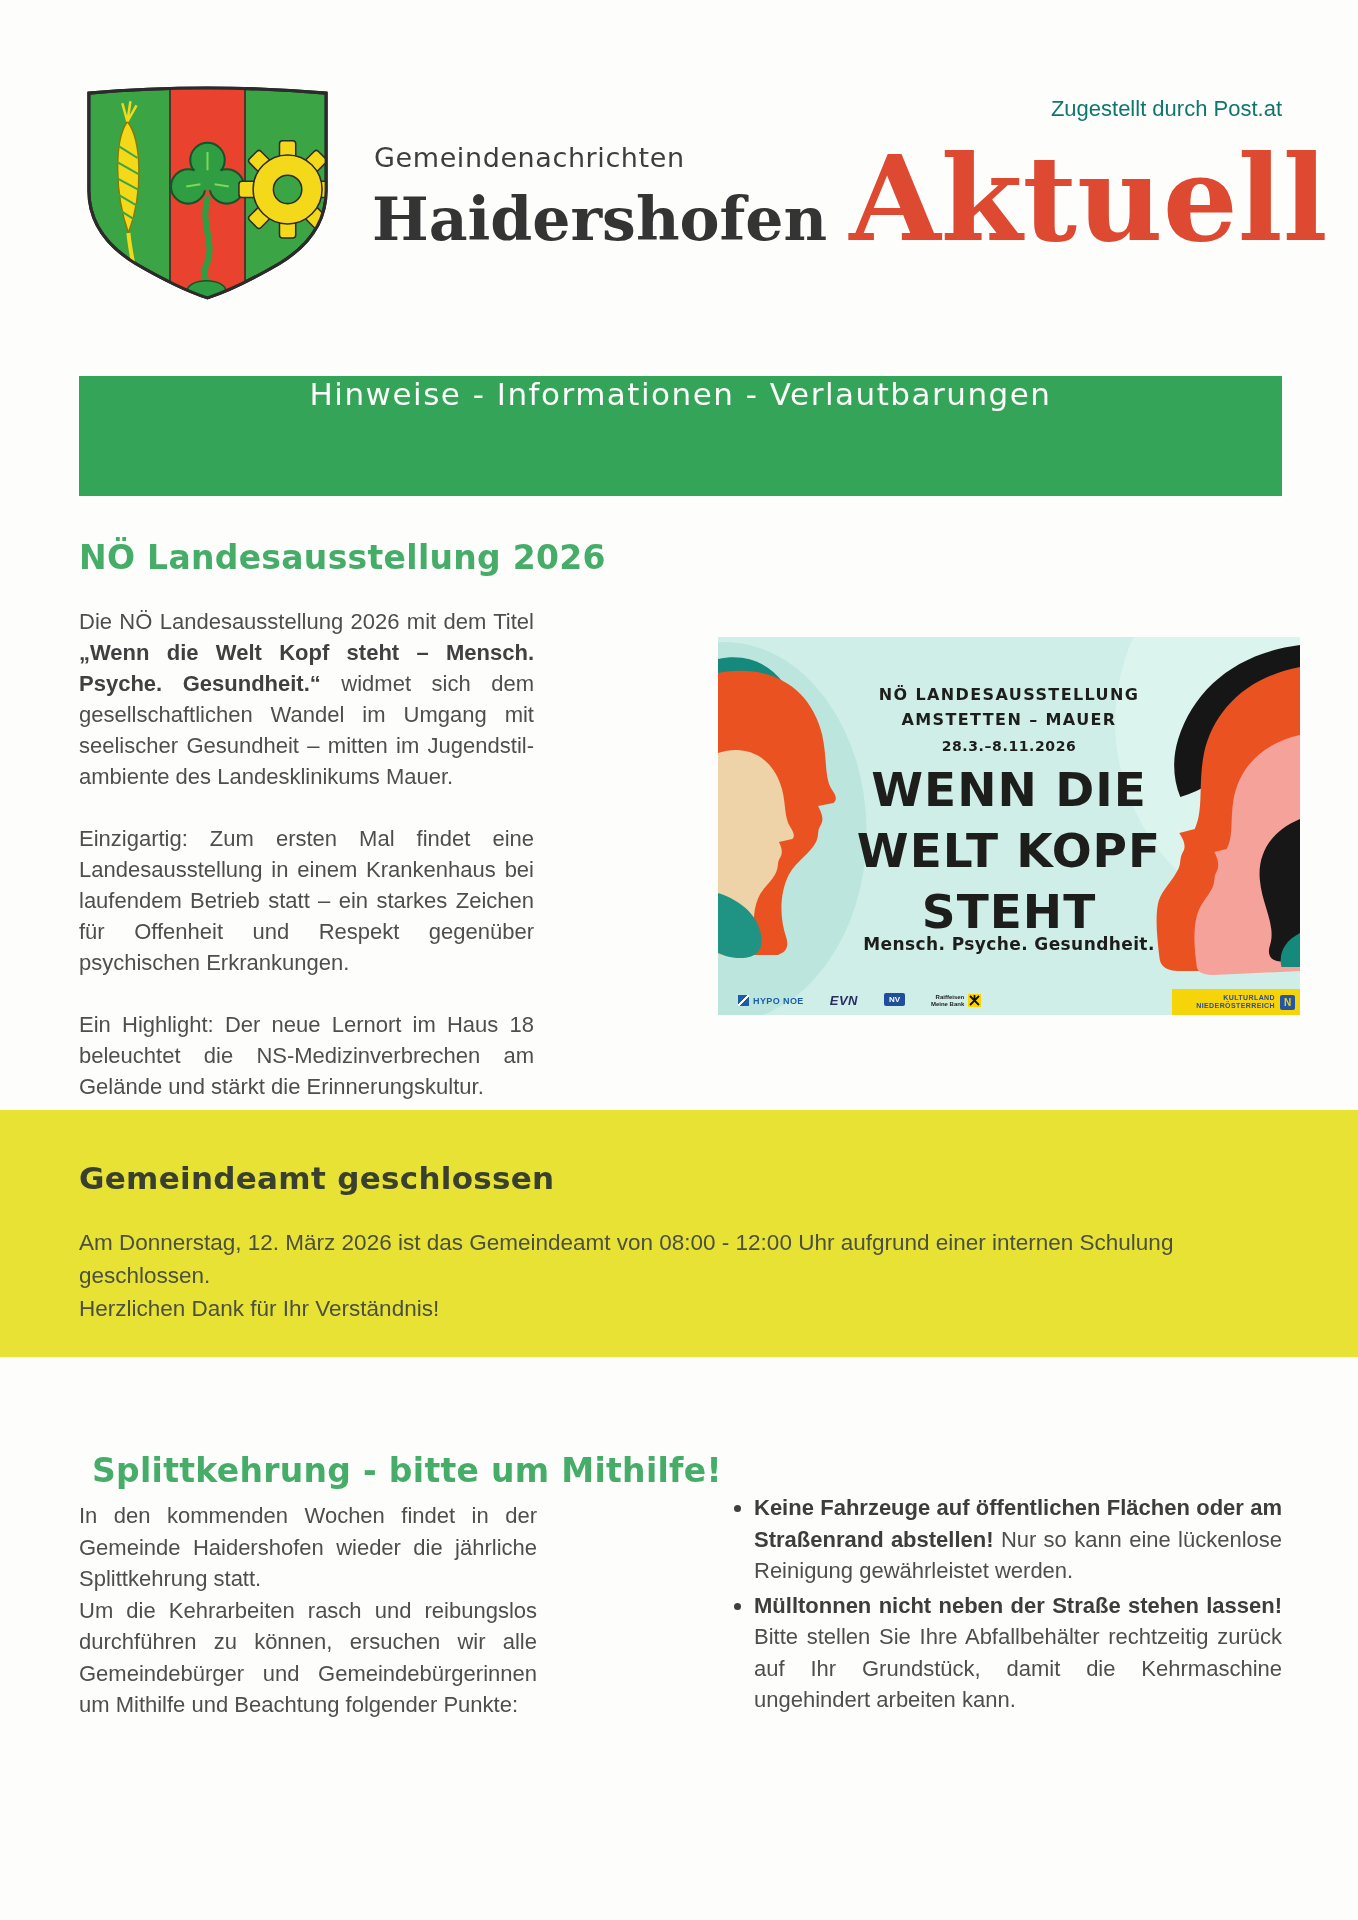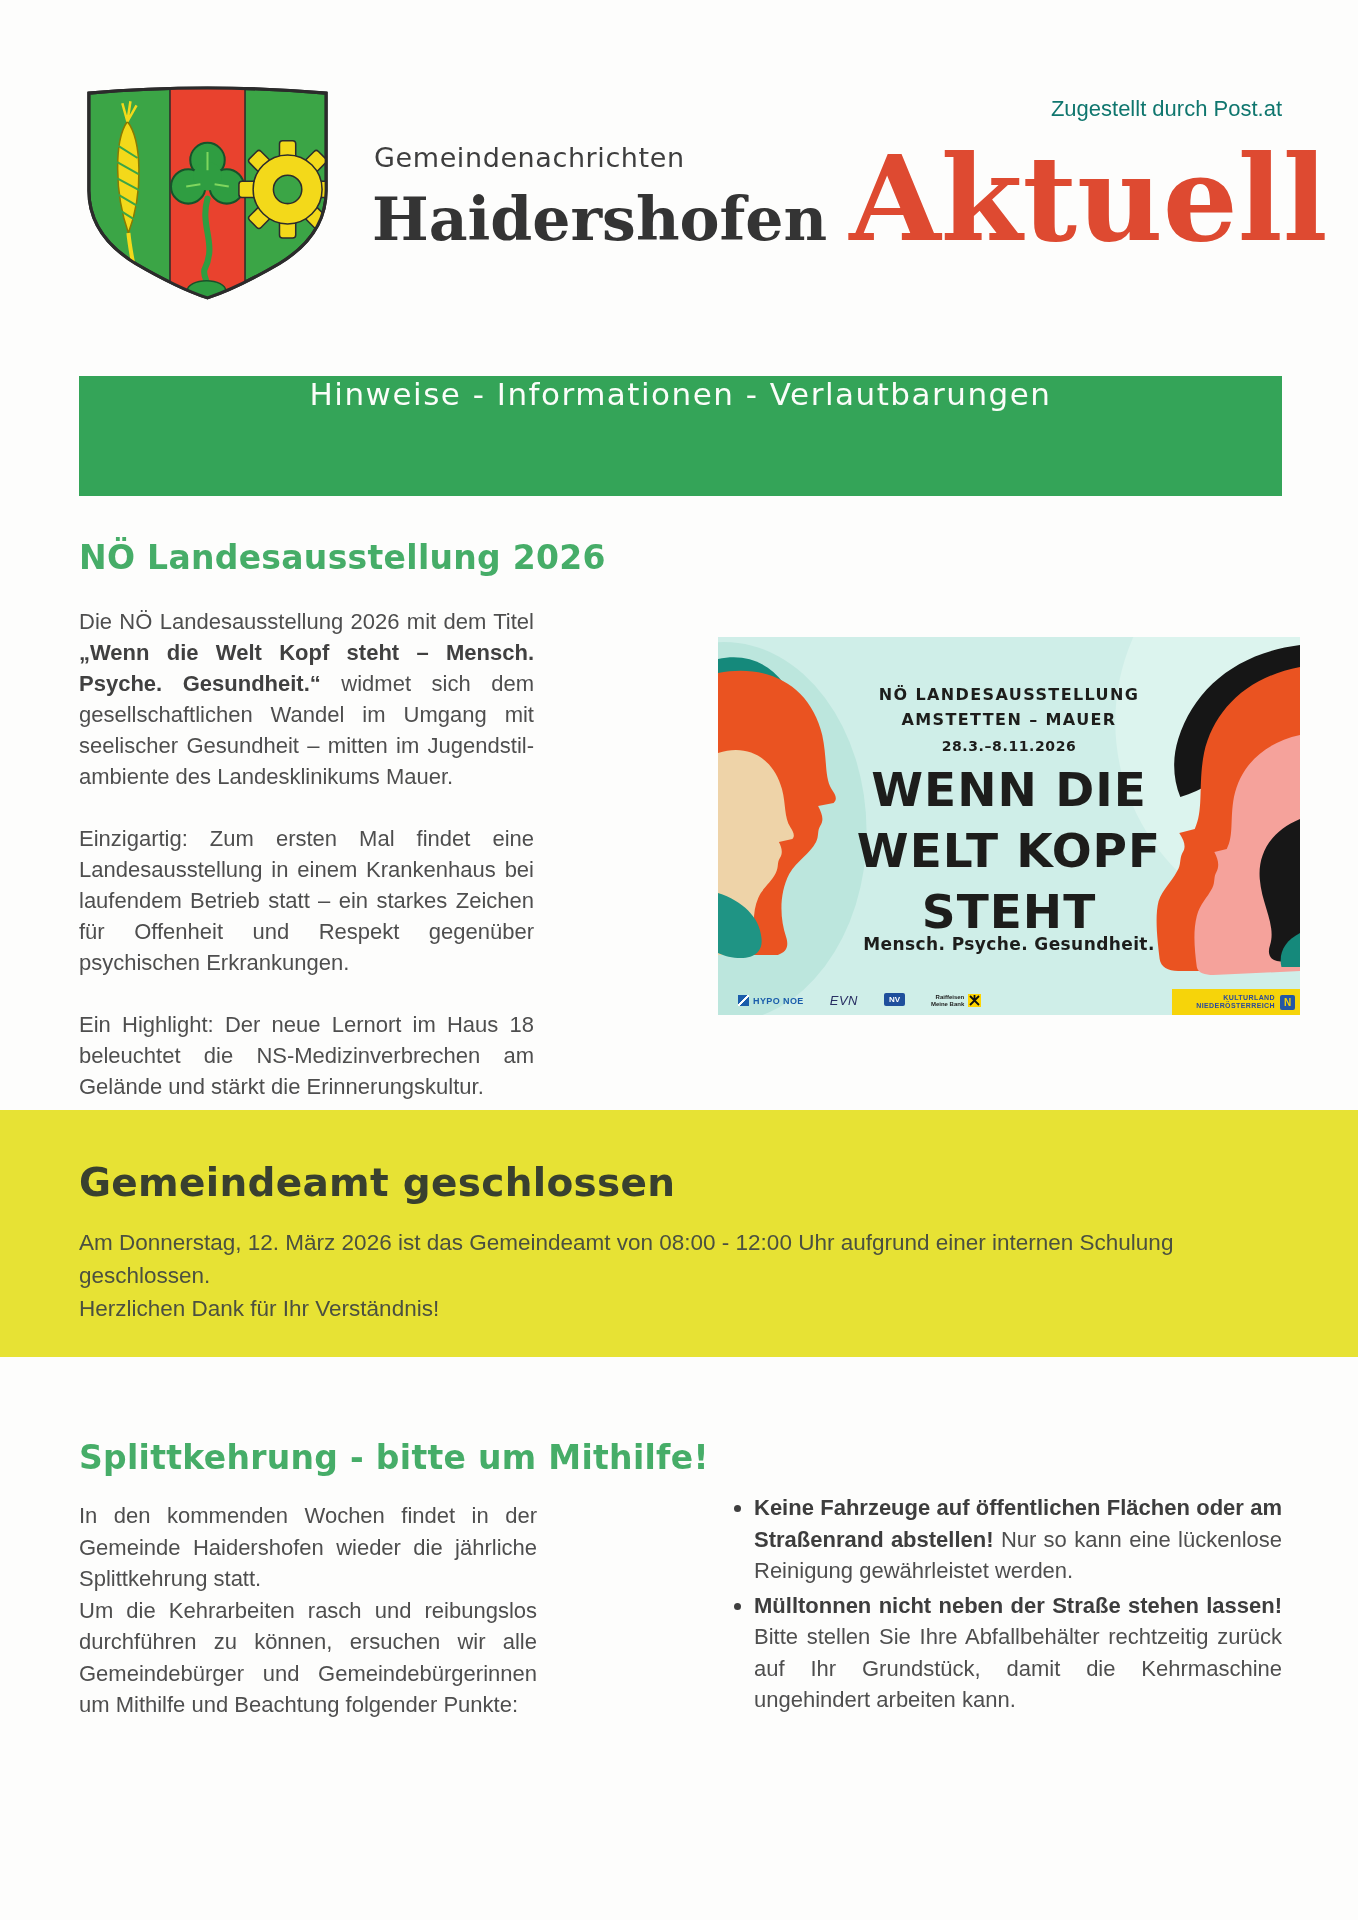--- a/index.html
+++ b/index.html
@@ -40,35 +40,35 @@
           font-family:"DejaVu Sans",sans-serif;}
   .p-k1{top:48px;font-size:16px;font-weight:700;letter-spacing:1.4px;}
   .p-k2{top:73px;font-size:16px;font-weight:700;letter-spacing:1.4px;}
   .p-dates{top:101px;font-size:14px;font-weight:600;letter-spacing:.6px;}
   .p-title{top:122px;font-size:47px;line-height:61px;font-weight:800;letter-spacing:1px;}
   .p-sub{top:297px;font-size:17px;font-weight:600;letter-spacing:.4px;}
   .p-sponsors{position:absolute;left:20px;bottom:7px;display:flex;gap:26px;}
   .sp{display:flex;align-items:center;gap:4px;}
   .sp-hypo-box{width:11px;height:11px;background:linear-gradient(135deg,#1a5dab 45%,#ffffff 45%,#ffffff 55%,#1a5dab 55%);}
   .sp-hypo-label{font-size:9px;font-weight:700;color:#1a5dab;letter-spacing:.4px;}
-  .sp-evn{font-size:13px;font-weight:400;font-style:italic;color:#282e62;letter-spacing:.5px;}
+  .sp-evn{font-size:13px;font-weight:700;font-style:italic;color:#282e62;letter-spacing:.5px;}
   .sp-nv{width:21px;height:13px;background:#1f4f9c;border-radius:2px;color:#fff;font-size:8px;font-weight:700;
          display:flex;align-items:center;justify-content:center;}
   .sp-raiff-txt{font-size:6px;line-height:7px;font-weight:700;color:#1c1c1c;text-align:right;}
   .sp-raiff-box{width:13px;height:13px;background:#ffd500;display:flex;align-items:center;justify-content:center;}
   .p-badge{position:absolute;right:0;bottom:0;width:128px;height:26px;background:#f6d40a;display:flex;
            align-items:center;justify-content:flex-end;gap:5px;padding-right:5px;box-sizing:border-box;}
   .badge-txt{font-size:7px;line-height:8px;font-weight:700;color:#2b4a9b;text-align:right;letter-spacing:.4px;}
   .badge-n{width:15px;height:15px;background:#2456a4;border-radius:2px;color:#f6d40a;font-size:10px;
            font-weight:700;display:flex;align-items:center;justify-content:center;}
 
   
   .yellow{left:0;top:1110px;width:1358px;height:247px;background:#e7e234;}
   .y-head{position:absolute;left:79px;top:50px;font-family:"DejaVu Sans",sans-serif;font-weight:600;
-          font-size:39px;color:#39402f;letter-spacing:.3px;}
+          font-size:31px;color:#39402f;letter-spacing:.3px;}
   .y-body{position:absolute;left:79px;top:116px;width:1200px;font-size:22.5px;line-height:33px;
           color:#4b5040;white-space:pre-line;}
 
   
   .sp-left{left:79px;top:1500px;width:458px;font-size:22px;line-height:31.5px;text-align:justify;
            color:#4e4e4e;white-space:pre-line;}
   .sp-right{left:722px;top:1492px;width:560px;}
   .sp-right ul{margin:0;padding:0 0 0 32px;}
   .sp-right li{font-size:22px;line-height:31.5px;text-align:justify;color:#4e4e4e;margin-bottom:3px;}
   .sp-right li::marker{color:#3f3f3f;}
@@ -207,21 +207,21 @@
       <div class="badge-n">N</div>
     </div>
   </div>
 
   <div class="abs yellow">
     <h2 class="y-head" style="margin:0">Gemeindeamt geschlossen</h2>
     <div class="y-body">Am Donnerstag, 12. März 2026 ist das Gemeindeamt von 08:00 - 12:00 Uhr aufgrund einer internen Schulung geschlossen.
 Herzlichen Dank für Ihr Verständnis!</div>
   </div>
 
-  <h2 class="abs h-green h3pos" style="margin:0">Splittkehrung - bitte um Mithilfe!</h2>
+  <h2 class="abs h-green h3pos" style="margin:13px">Splittkehrung - bitte um Mithilfe!</h2>
 
   <div class="abs sp-left">In den kommenden Wochen findet in der Gemeinde Haidershofen wieder die jährliche Splittkehrung statt.
 Um die Kehrarbeiten rasch und reibungslos durchführen zu können, ersuchen wir alle Gemeindebürger und Gemeindebürgerinnen um Mithilfe und Beachtung folgender Punkte:</div>
 
   <div class="abs sp-right">
     <ul>
       <li><strong>Keine Fahrzeuge auf öffentlichen Flächen oder am Straßenrand abstellen!</strong><span> Nur so kann eine lückenlose Reinigung gewährleistet werden.</span></li>
       <li><strong>Mülltonnen nicht neben der Straße stehen lassen!</strong><span> Bitte stellen Sie Ihre Abfallbehälter rechtzeitig zurück auf Ihr Grundstück, damit die Kehrmaschine ungehindert arbeiten kann.</span></li>
     </ul>
   </div>

